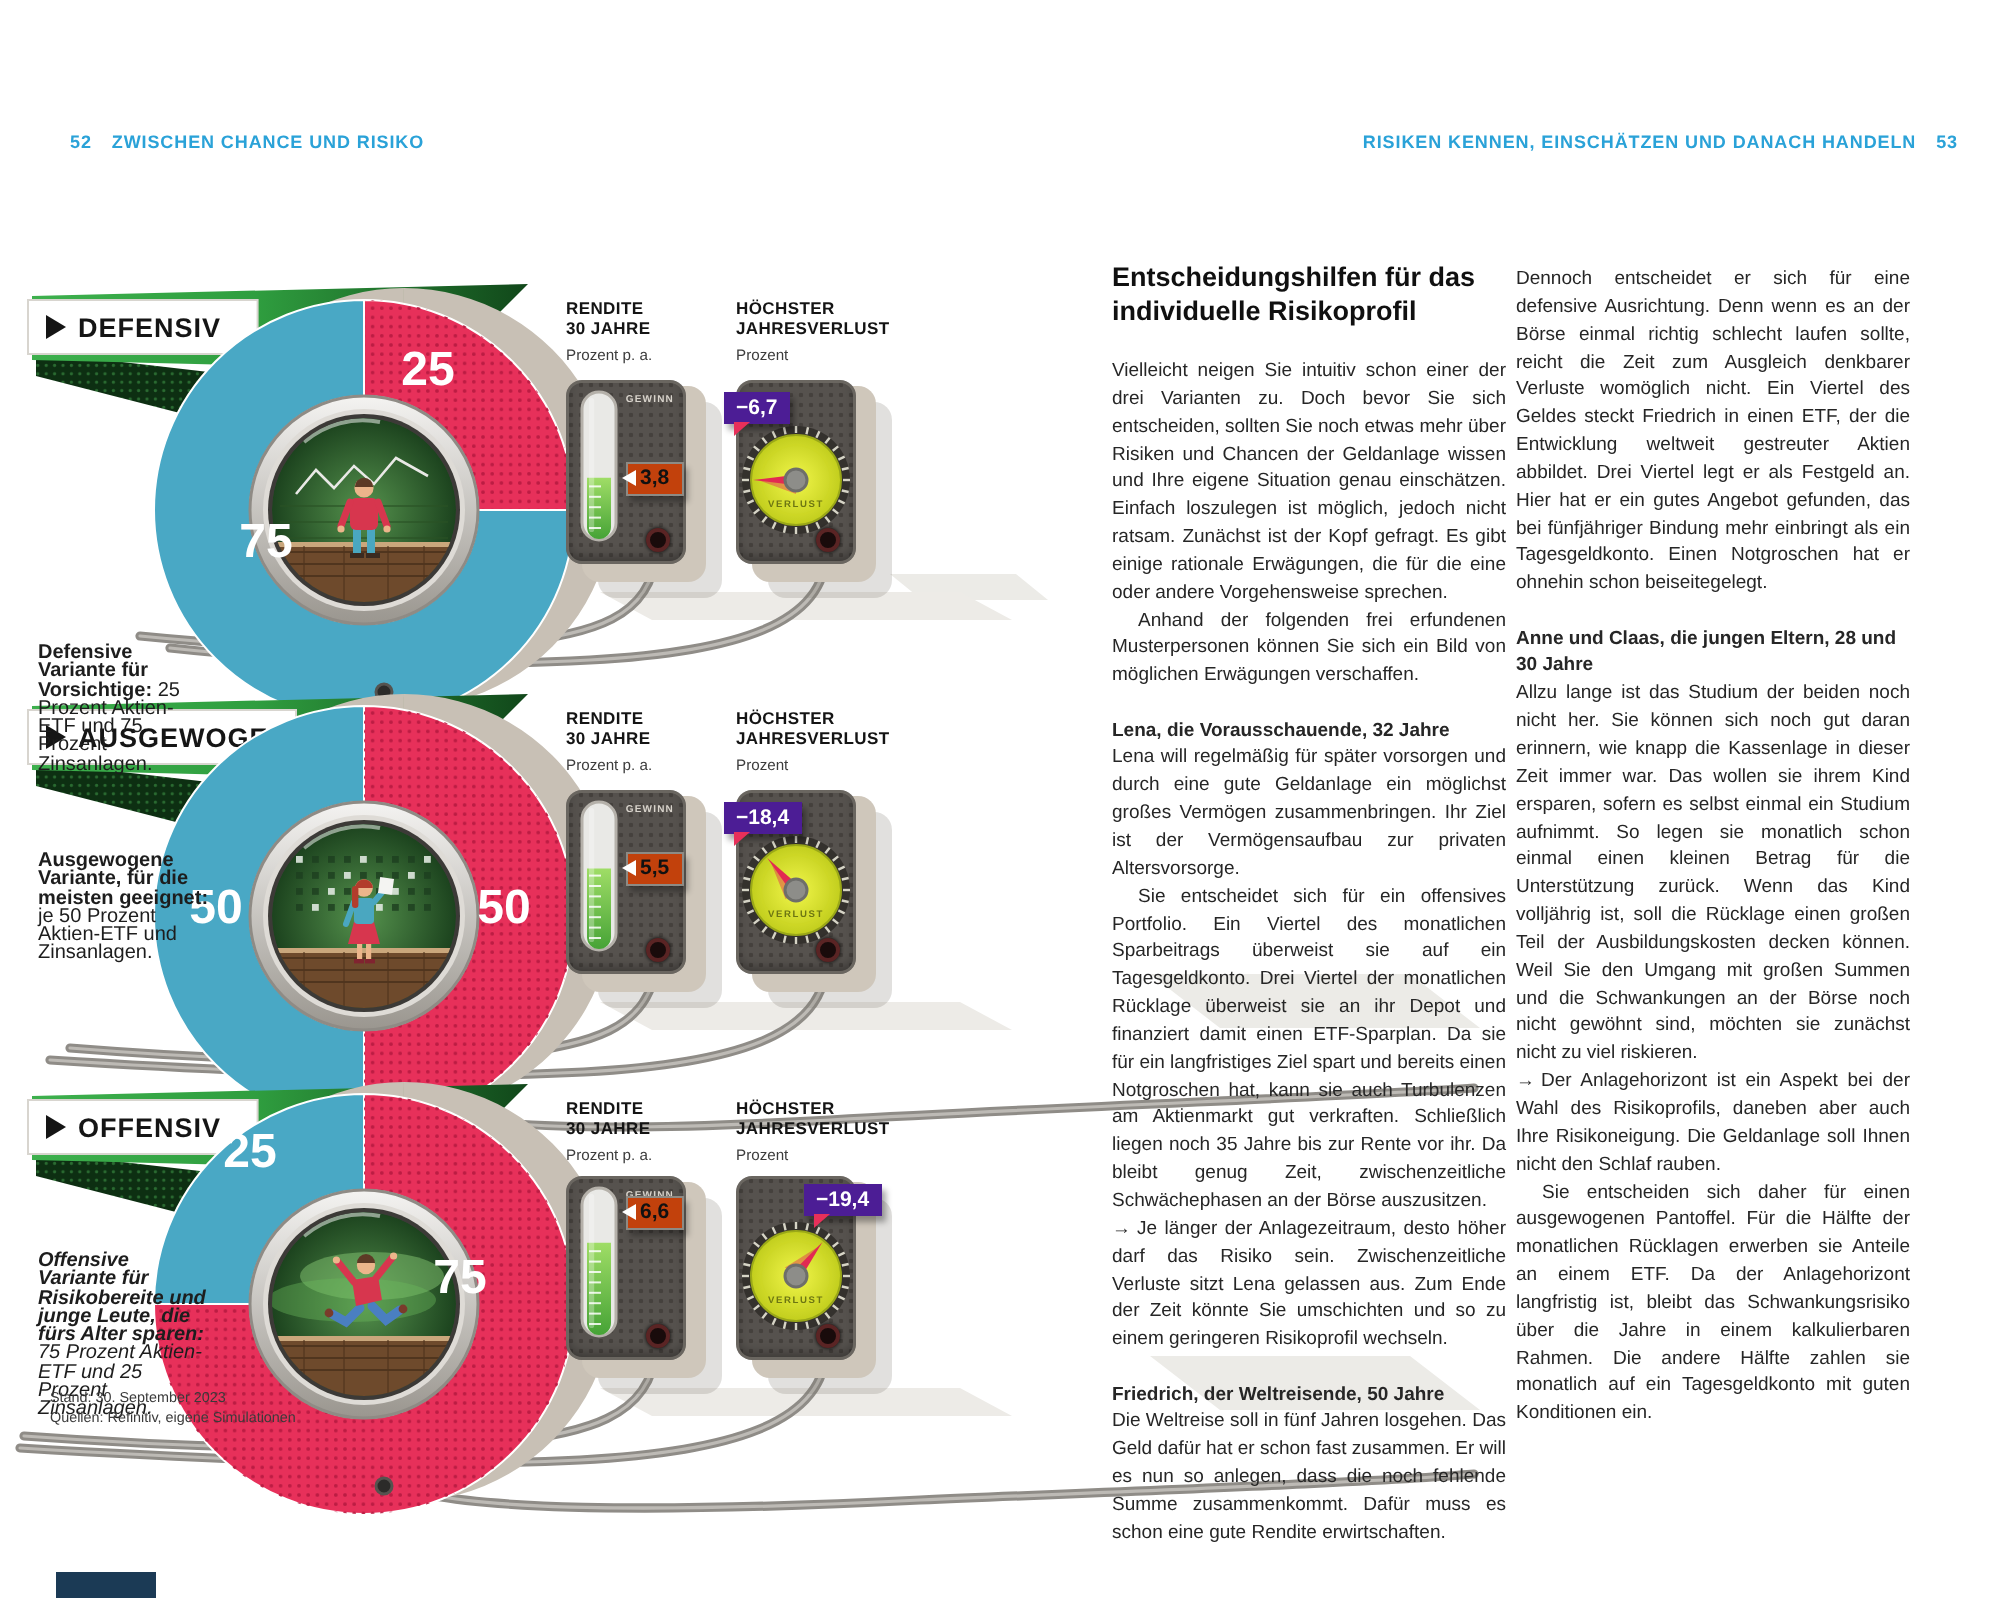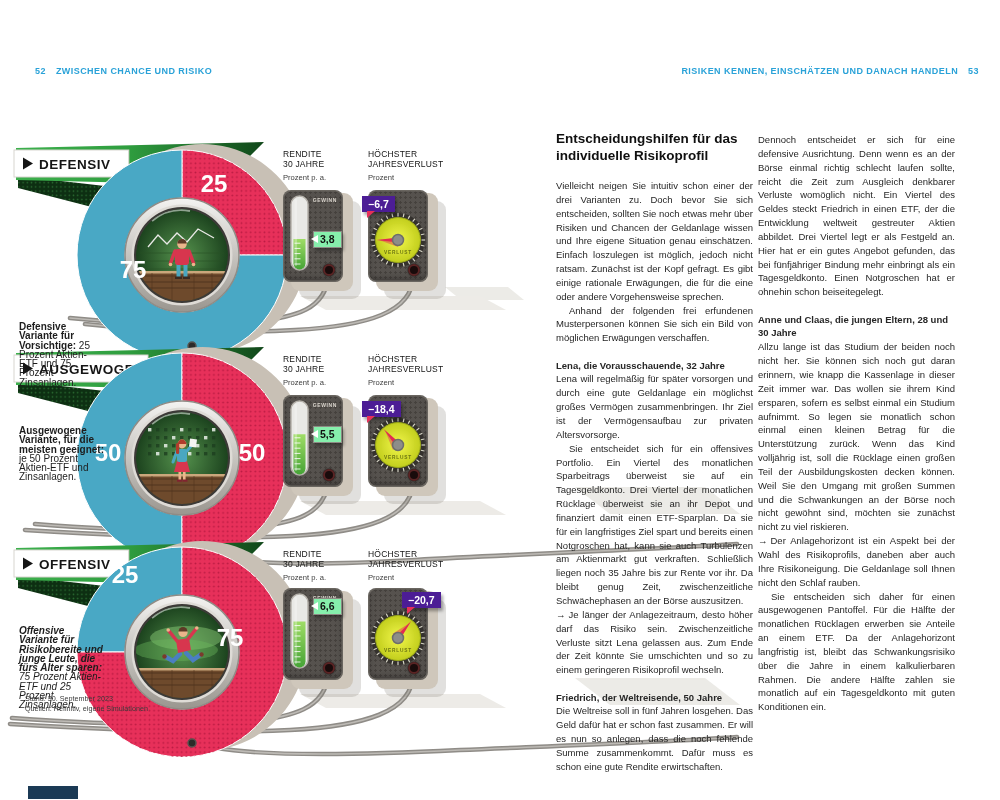--- a/index.html
+++ b/index.html
@@ -8,36 +8,36 @@
   
   .pghead{position:absolute;top:66px;font-size:9px;font-weight:bold;color:#2aa2d8;letter-spacing:.45px;z-index:5}
   .pghead.left{left:28px}
   .pghead.right{right:14px;text-align:right}
   .pghead .num{margin:0 7px;color:#2aa2d8}
   
   #infographic{position:absolute;left:0;top:0;z-index:1}
   #devices,#captions{position:absolute;left:0;top:0;width:0;height:0;z-index:2}
   
   .gauge-head{position:absolute;width:92px}
-  .gh-t{font-size:8.5px;font-weight:normal;line-height:9.5px;color:#141414;letter-spacing:.2px}
+  .gh-t{font-size:8.5px;font-weight:bold;line-height:9.5px;color:#141414;letter-spacing:.2px}
   .gh-u{font-size:7.6px;color:#3c3c3c;margin-top:4px}
   
   .device{position:absolute;width:78px;height:116px}
   .dev-back{position:absolute;left:8px;top:3px;width:62px;height:98px;background:#cfc7bb;border-radius:9px;
             box-shadow:8px 8px 0 rgba(120,115,105,.22)}
   .dev-panel{position:absolute;left:0;top:0;width:60px;height:92px;border-radius:8px;
              background-color:#56524e;
              background-image:radial-gradient(#45413d 1px, rgba(0,0,0,0) 1.3px);
              background-size:5px 5px;
              box-shadow:inset 0 0 0 1.5px #6a6660, inset 0 -3px 6px rgba(0,0,0,.35)}
   .gewinn{position:absolute;top:7px;right:6px;font-size:5px;font-weight:bold;color:#d8d3cb;letter-spacing:.6px}
   .socket{position:absolute;right:8px;bottom:6px;width:8px;height:8px;border-radius:50%;
           background:#190b0b;border:2px solid #5a2424;box-shadow:0 0 2px #000}
   
-  .flag-w{position:absolute;background:#86efac;border:1px solid #8d8a84;color:#111;font-weight:bold;
+  .flag-w{position:absolute;background:#c2410c;border:1px solid #8d8a84;color:#111;font-weight:bold;
           font-size:10.5px;line-height:13px;padding:1px 6px;box-shadow:2px 3px 3px rgba(0,0,0,.3);z-index:3;white-space:nowrap}
   .flag-w:before{content:'';position:absolute;left:-7px;top:3px;border:4.5px solid transparent;border-right:7px solid #fff}
   .flag-r{position:absolute;background:#4c1d95;color:#fff;font-weight:bold;font-size:10.5px;line-height:13px;
           padding:1.5px 6px;box-shadow:2px 3px 3px rgba(0,0,0,.35);z-index:3;white-space:nowrap}
   .flag-r:after{content:'';position:absolute;left:5px;bottom:-6px;width:0;height:0;
           border-top:7px solid #e7305a;border-right:8px solid transparent}
   
   .caption{position:absolute;left:19px;width:86px;font-size:10px;line-height:9.3px;color:#1d1d1d}
   .caption b{display:inline}
   .footnote{position:absolute;left:25px;top:694px;font-size:7.2px;line-height:10px;color:#3a3a3a;z-index:2}
@@ -538,21 +538,21 @@
           <text x="30" y="63.5" font-size="4.8" font-weight="bold" fill="#6d7612" text-anchor="middle" letter-spacing="0.8" font-family="Liberation Sans, sans-serif">VERLUST</text>
           <g transform="rotate(38 30 50)">
             <polygon points="23,50 30,31 31.5,50" fill="rgba(226,42,82,0.45)"></polygon>
             <polygon points="27.4,50 30,28.5 32.6,50" fill="#e22a52"></polygon>
           </g>
           <circle cx="30" cy="50" r="5.5" fill="#8d8d89" stroke="#6e6e6a" stroke-width="1.5"></circle>
         </svg>
         <div class="socket"></div>
       </div>
     </div>
-    <div class="flag-r" style="left: 402px; top: 592px;">−20,7</div>
+    <div class="flag-r" style="left: 402px; top: 592px;">−19,4</div>
   </div>
 <div id="captions">
     <div class="caption" style="top: 322px;"><b>Defensive Variante für Vorsichtige:</b><span> 25 Prozent Aktien-ETF und 75 Prozent Zinsanlagen.</span></div>
     <div class="caption" style="top: 426px;"><b>Ausgewogene Variante, für die meisten geeignet:</b><span> je 50 Prozent Aktien-ETF und Zinsanlagen.</span></div>
     <div class="caption" style="top: 626px; font-style: italic;"><b>Offensive Variante für Risikobereite und junge Leute, die fürs Alter sparen:</b><span> 75 Prozent Aktien-ETF und 25 Prozent Zinsanlagen.</span></div>
   </div>
 
 <div class="footnote">
   <div>Stand: 30. September 2023</div>
   <div>Quellen: Refinitiv, eigene Simulationen</div>

